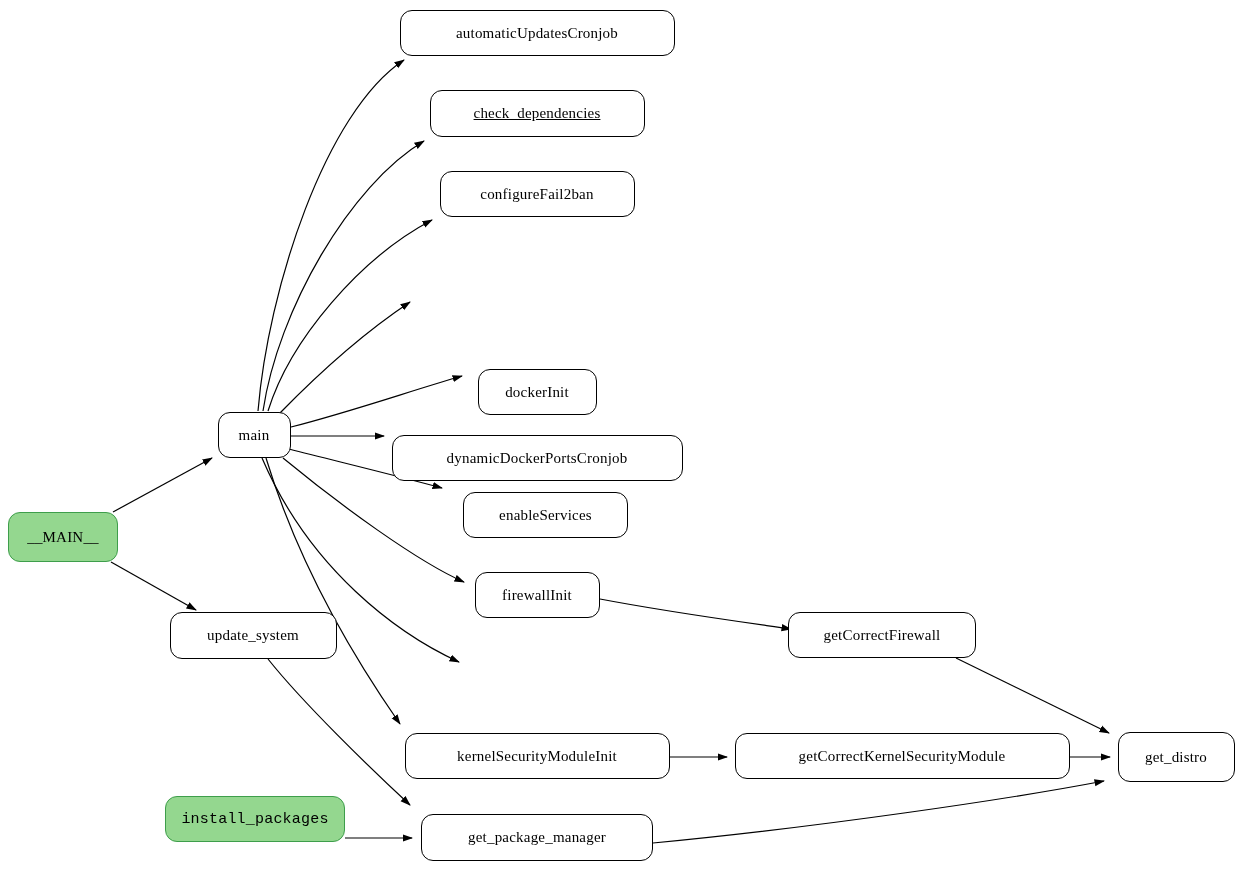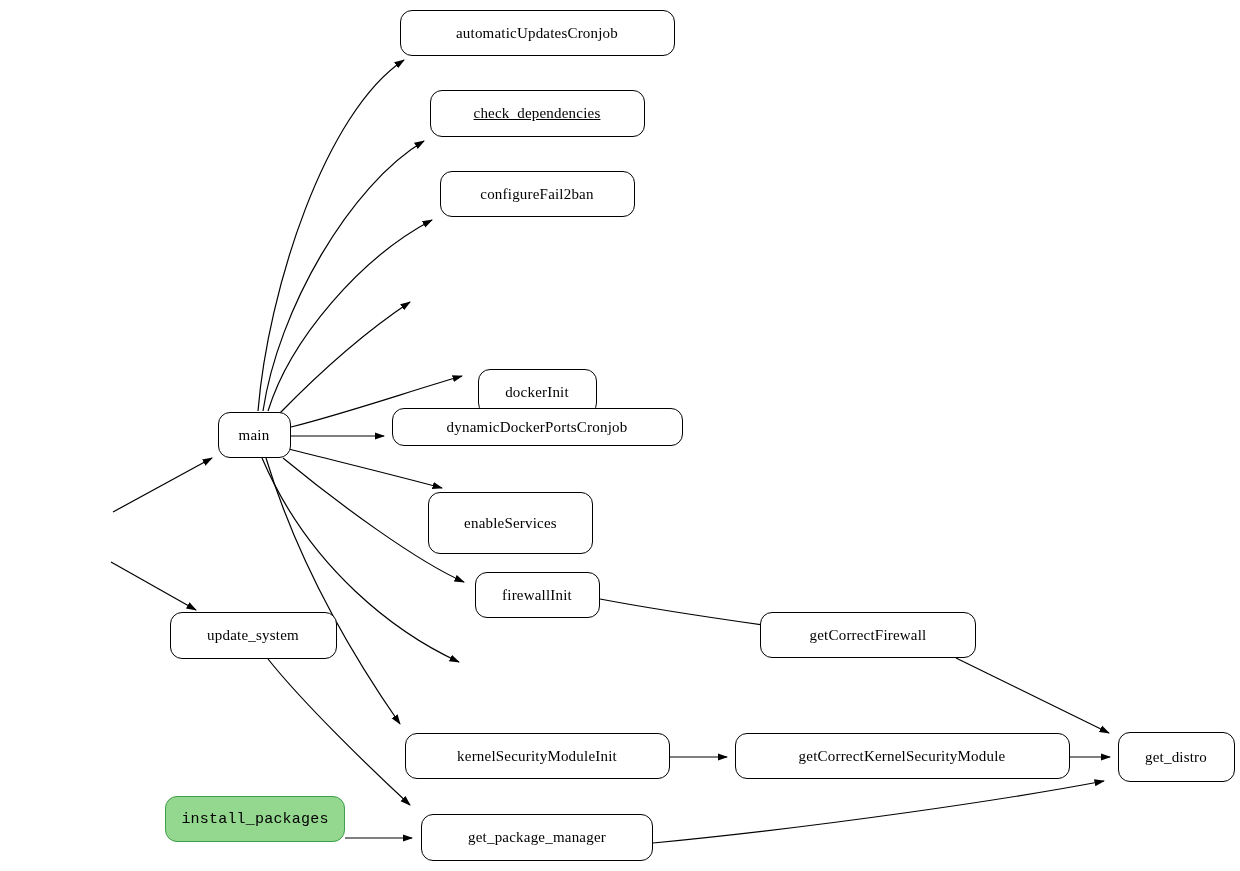--- a/index.html
+++ b/index.html
@@ -77,29 +77,30 @@
       <path d="M266,458 C303,580 368,678 400,724" class="edge" marker-end="url(#arrow)"></path>
       <path d="M268,659 C303,703 370,768 410,805" class="edge" marker-end="url(#arrow)"></path>
       <path d="M345,838 L412,838" class="edge" marker-end="url(#arrow)"></path>
       <path d="M600,599 C668,612 728,620 791,629" class="edge" marker-end="url(#arrow)"></path>
       <path d="M670,757 L727,757" class="edge" marker-end="url(#arrow)"></path>
       <path d="M956,658 L1109,733" class="edge" marker-end="url(#arrow)"></path>
       <path d="M1070,757 L1110,757" class="edge" marker-end="url(#arrow)"></path>
       <path d="M653,843 C820,827 1010,799 1104,781" class="edge" marker-end="url(#arrow)"></path>
     </svg>
   <div class="node-layer">
+      <div class="node entry" style="left: 8px; top: 512px; width: 110px; height: 50px;">__MAIN__</div>
       <div class="node" style="left: 217.5px; top: 412px; width: 73px; height: 46px;">main</div>
       <div class="node" style="left: 169.5px; top: 611.5px; width: 167px; height: 47px; text-align: center;">update_system</div>
       <div class="node entry" style="left: 165px; top: 796px; width: 180px; height: 46px; font-family: Liberation Mono, monospace;">install_packages</div>
       <div class="node" style="left: 399.5px; top: 10px; width: 275px; height: 46px;">automaticUpdatesCronjob</div>
       <div class="node" style="left: 429.5px; top: 89.5px; width: 215px; height: 47px; text-decoration: underline;">check_dependencies</div>
       <div class="node" style="left: 439.5px; top: 171px; width: 195px; height: 46px;">configureFail2ban</div>
       <div class="node" style="left: 477.5px; top: 332px; width: 119px; height: 46px; margin-top: 37px;">dockerInit</div>
-      <div class="node" style="left: 391.5px; top: 408px; width: 291px; height: 38px;">dynamicDockerPortsCronjob</div>
-      <div class="node" style="left: 428px; top: 492px; width: 165px; height: 62px; font-family: Liberation Serif, serif;">enableServices</div>
+      <div class="node" style="left: 391.5px; top: 435px; width: 291px; height: 46px;">dynamicDockerPortsCronjob</div>
+      <div class="node" style="left: 463px; top: 492px; width: 165px; height: 46px; font-family: Liberation Serif, serif;">enableServices</div>
       <div class="node" style="left: 474.5px; top: 572px; width: 125px; height: 46px; text-align: right;">firewallInit</div>
       <div class="node" style="left: 404.5px; top: 733px; width: 265px; height: 46px;">kernelSecurityModuleInit</div>
       <div class="node" style="left: 421px; top: 813.5px; width: 232px; height: 47px;">get_package_manager</div>
-      <div class="node" style="left: 760px; top: 612px; width: 216px; height: 46px;">getCorrectFirewall</div>
+      <div class="node" style="left: 788px; top: 612px; width: 188px; height: 46px;">getCorrectFirewall</div>
       <div class="node" style="left: 734.5px; top: 733px; width: 335px; height: 46px;">getCorrectKernelSecurityModule</div>
       <div class="node" style="left: 1117.5px; top: 732px; width: 117px; height: 50px;">get_distro</div>
     </div>
 </div>
 
 </body></html>

